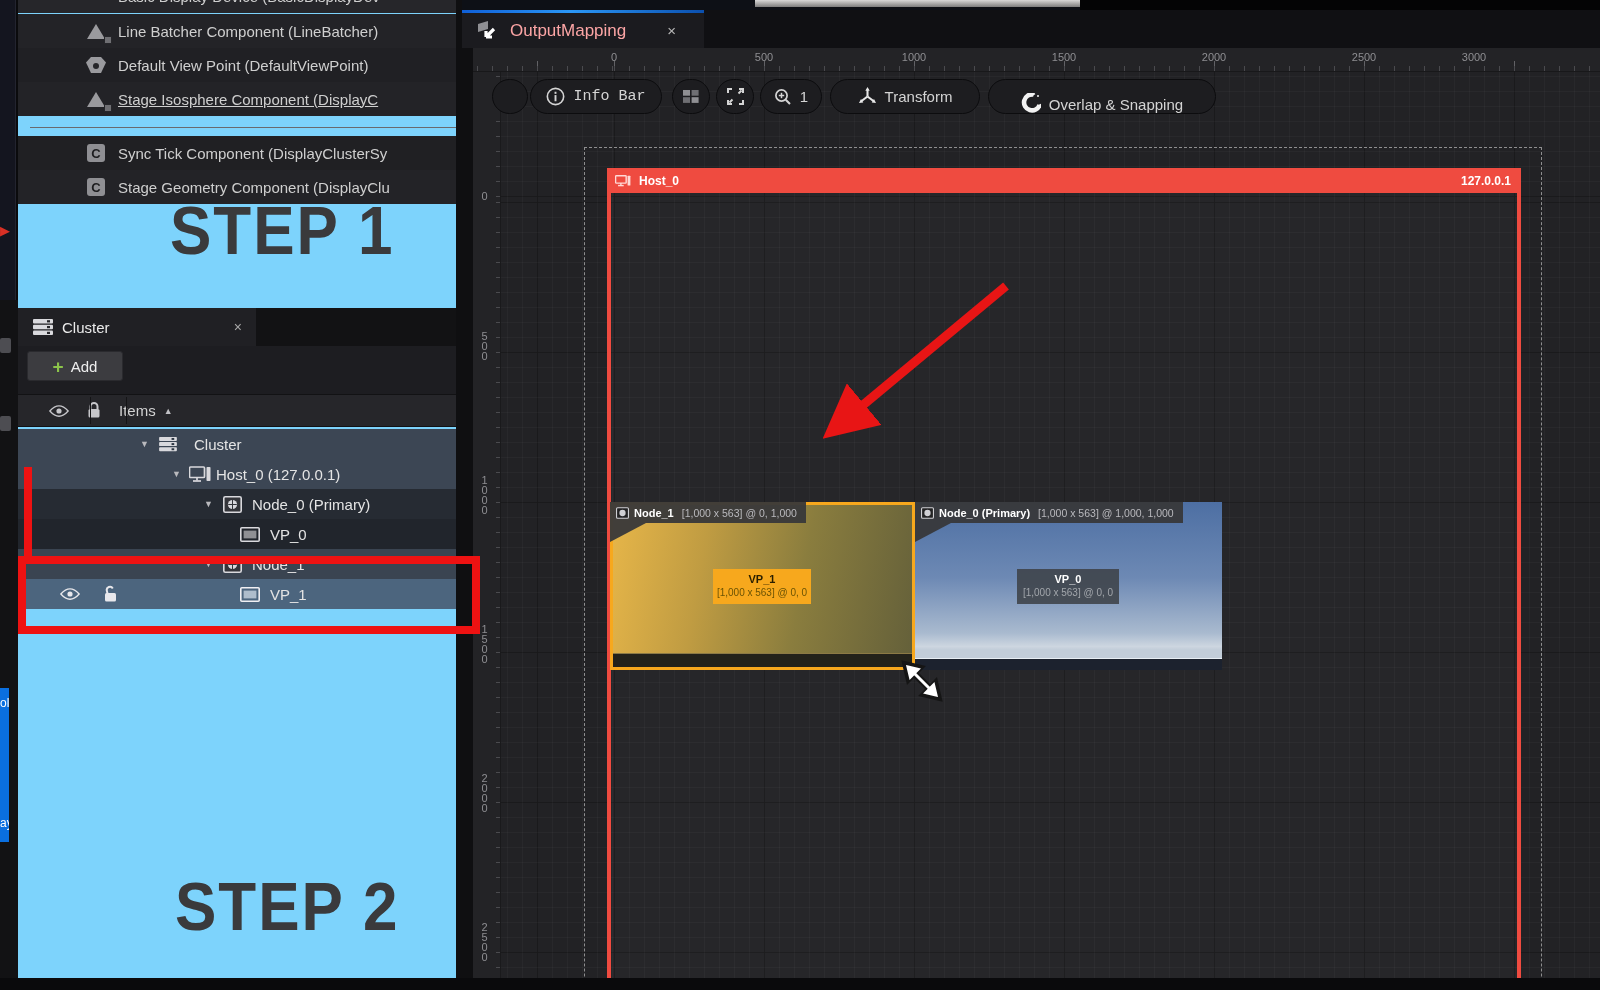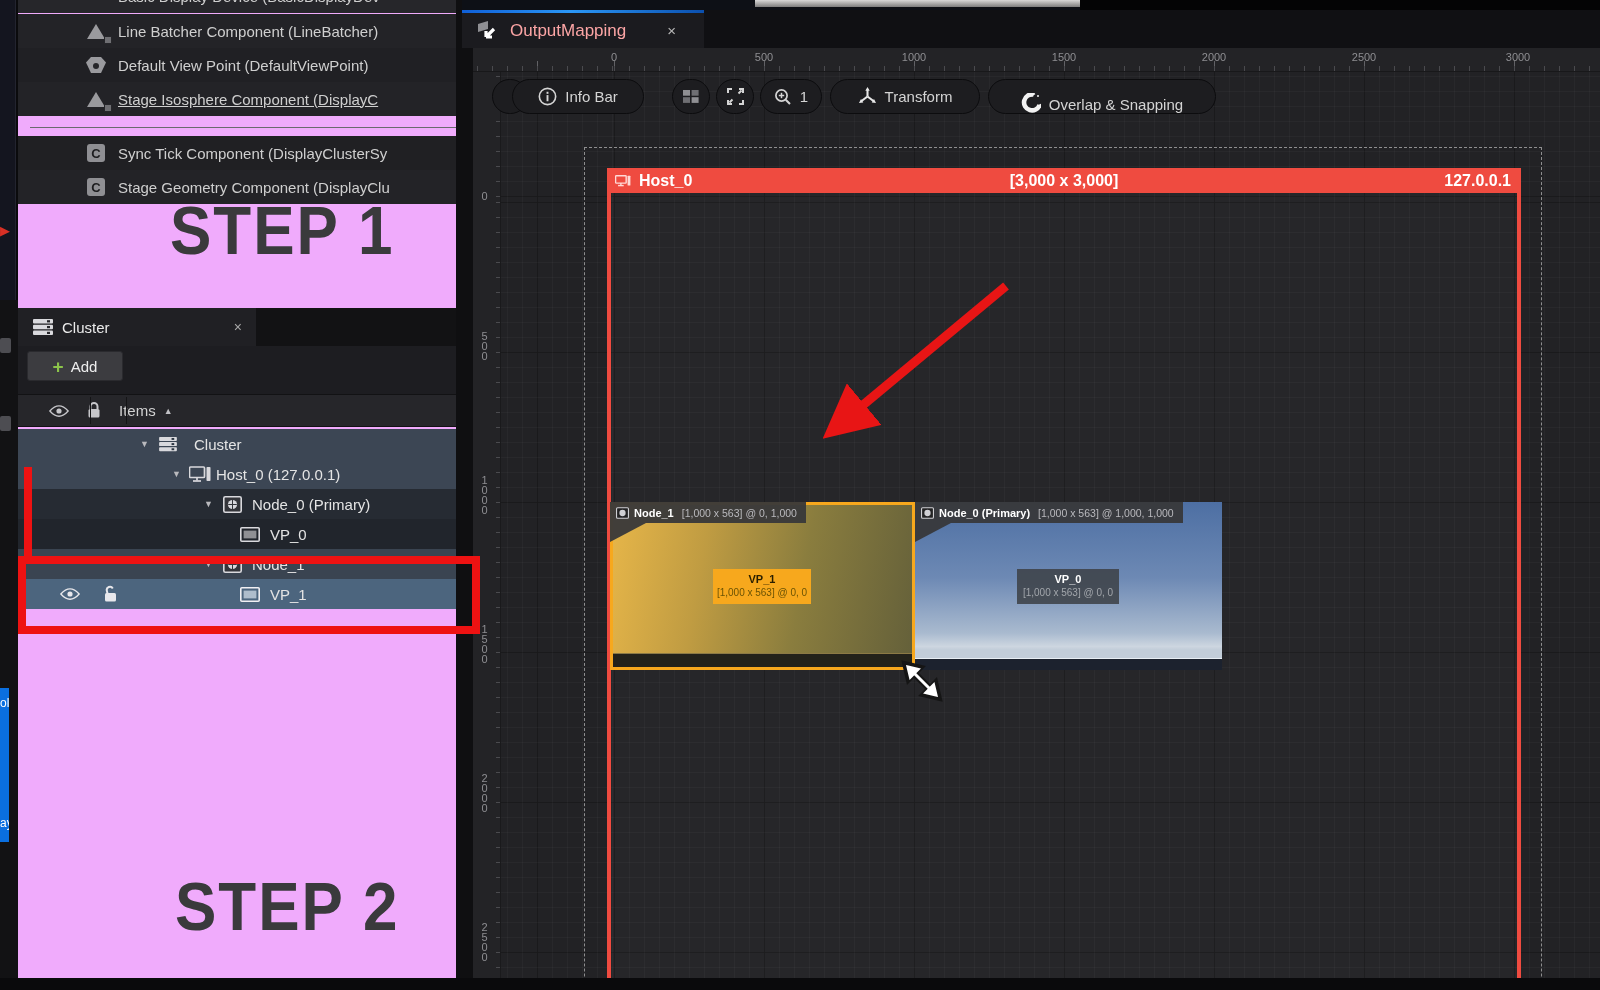--- a/index.html
+++ b/index.html
@@ -14,21 +14,21 @@
   
   .edge-navy { left:0; top:0; width:16px; height:300px; background:#14151f; border-right:1px solid #23242f; }
   .edge-redfrag { left:0; top:222px; width:14px; height:18px; color:#d93025; font-size:13px; line-height:18px; overflow:hidden; }
   .edge-grayfrag { width:11px; height:15px; background:#4d4d52; border-radius:2px; }
   .edge-blue { left:0; top:688px; width:9px; height:154px; background:#0a6fe0; color:#fff; font-size:12px; overflow:hidden; }
   .edge-blue .f1 { position:absolute; left:0; top:8px; }
   .edge-blue .f2 { position:absolute; left:0; top:128px; }
   .edge-undercol { left:0; top:300px; width:18px; height:690px; background:#121214; }
 
   
-  .left-panel { left:18px; top:0; width:438px; height:978px; background:#f0abfc; }
+  .left-panel { left:18px; top:0; width:438px; height:978px; background:#7dd3fc; }
   .crow { position:absolute; left:0; width:438px; height:34px; display:flex; align-items:center; font-size:15px; color:#cfcfcf; }
   .crow .cicon { width:24px; height:20px; margin-left:66px; margin-right:10px; display:flex; align-items:center; justify-content:center; position:relative; }
   .crow.clip { height:13px; overflow:hidden; background:#26262a; }
   .crow.clip .lbl { margin-top:-20px; margin-left:100px; }
   .divider { position:absolute; left:12px; width:426px; height:1px; background:#6a6a6e; }
 
   .tri-icon { width:0; height:0; border-left:9px solid transparent; border-right:9px solid transparent; border-bottom:15px solid #9a9a9e; position:relative; }
   .tri-badge { position:absolute; right:-4px; bottom:-3px; width:8px; height:8px; background:#6f6f73; border:1px solid #26262a; font-size:7px; }
   .eyecube-icon { width:20px; height:16px; background:#9a9a9e; clip-path:polygon(25% 0,75% 0,100% 35%,75% 100%,25% 100%,0 35%); position:relative; }
   .eyecube-icon::after { content:""; position:absolute; left:7px; top:6px; width:6px; height:6px; border-radius:50%; background:#26262a; }
@@ -91,21 +91,21 @@
       repeating-linear-gradient(90deg,rgba(0,0,0,0.4) 0 1px,transparent 1px 150px),
       repeating-linear-gradient(0deg,rgba(0,0,0,0.4) 0 1px,transparent 1px 150px);
     background-position:141px 125px; }
   .vruler { position:absolute; left:0; top:0; width:28px; height:906px; background:#232326; border-right:1px solid #1a1a1c;
     background-image:repeating-linear-gradient(0deg,#4a4a4e 0,#4a4a4e 1px,transparent 1px,transparent 15px);
     background-size:5px 100%; background-position:23px 125px; background-repeat:repeat-y; }
   .vruler .rlab { position:absolute; left:7px; width:9px; font-size:11px; line-height:10px; color:#8e8e92; word-break:break-all; text-align:center; }
 
   .dashed-rect { position:absolute; left:111px; top:75px; width:958px; height:1100px; border:1px dashed rgba(200,200,200,0.65); }
 
-  .host-header { position:absolute; left:134px; top:96px; width:914px; height:25px; background:#ef4b40; display:flex; align-items:center; color:#fff; font-size:16px; font-weight:bold; z-index:3; }
+  .host-header { position:absolute; left:134px; top:96px; width:914px; height:25px; background:#ef4b40; display:flex; align-items:center; color:#fff; font-size:12px; font-weight:bold; z-index:3; }
   .host-header .name { margin-left:8px; }
   .host-header .size { position:absolute; left:0; right:0; text-align:center; }
   .host-header .ip { position:absolute; right:10px; }
   .host-body { position:absolute; left:134px; top:121px; width:914px; height:785px; border-left:4px solid #ef4b40; border-right:4px solid #ef4b40; background:rgba(255,255,255,0.018); z-index:2; }
 
   .node-box { position:absolute; top:430px; height:168px; z-index:4; }
   .node1-box { left:137px; width:305px; border:3px solid #f7a81d;
     background:linear-gradient(100deg,#e7b649 0%,#c09c42 30%,#8a7d3e 62%,#64603a 100%); }
   .node1-ground { position:absolute; left:0; right:0; bottom:0; height:14px; background:#23221a; border-top:1px solid #8c7a45; }
   .node0-box { left:442px; width:307px;
@@ -336,37 +336,36 @@
     </div>
   </div>
 
   <div class="abs hruler">
     <span class="rlab" style="left:141px;">0</span>
     <span class="rlab" style="left:291px;">500</span>
     <span class="rlab" style="left:441px;">1000</span>
     <span class="rlab" style="left:591px;">1500</span>
     <span class="rlab" style="left:741px;">2000</span>
     <span class="rlab" style="left:891px;">2500</span>
-    <span class="rlab" style="left:1045px;">3000</span>
+    <span class="rlab" style="left:1001px;">3000</span>
   </div>
 
   <div class="abs canvas">
 
     <div class="dashed-rect"></div>
 
     <div class="host-body"></div>
     <div class="host-header">
       <svg style="margin-left:8px;" width="16" height="12" viewBox="0 0 22 17">
         <rect x="0.5" y="1" width="15" height="10.5" rx="1" fill="none" stroke="#ffd9d6" stroke-width="2"></rect>
           <line x1="8" y1="11.5" x2="8" y2="14.5" stroke="#ffd9d6" stroke-width="2"></line>
           <line x1="4" y1="15" x2="12" y2="15" stroke="#ffd9d6" stroke-width="2"></line>
           <rect x="17.5" y="1" width="4" height="14" rx="0.8" fill="#ffd9d6"></rect>
       </svg>
       <span class="name">Host_0</span>
-      <span class="size">[3,000 x 3,000]</span>
       <span class="ip">127.0.0.1</span>
     </div>
 
     <div class="node-box node1-box">
       <div class="node1-ground"></div>
     </div>
     <div class="node-header nh1">
       <svg class="nicon" width="13" height="12" viewBox="0 0 19 17">
         <rect x="0.8" y="0.8" width="17.4" height="15.4" rx="1.5" fill="#232324" stroke="#cfcfd3" stroke-width="1.6"></rect>
           <circle cx="9.5" cy="8.5" r="4.6" fill="#cfcfd3"></circle>
@@ -427,21 +426,21 @@
     </div>
   </div>
 
   <div class="pill" style="left:492px;width:36px;">
     <span class="picon hamburger-lines">
         <i></i>
         <i></i>
         <i></i>
       </span>
   </div>
-  <div class="pill" style="left:512px;width:132px;">
+  <div class="pill" style="left:530px;width:132px;font-family:Liberation Mono, monospace;">
     <svg class="picon" width="19" height="19" viewBox="0 0 20 20">
       <circle cx="10" cy="10" r="8.6" fill="none" stroke="#d4d4d4" stroke-width="1.7"></circle>
       <rect x="9" y="8.5" width="2" height="6.5" fill="#d4d4d4"></rect>
         <rect x="9" y="5" width="2" height="2.2" fill="#d4d4d4"></rect>
     </svg>
     <span>Info Bar</span>
   </div>
   <div class="pill" style="left:672px;width:38px;">
     <svg class="picon" width="18" height="15" viewBox="0 0 18 15">
       <rect x="1" y="1" width="7" height="5.7" fill="#8f8f93"></rect>

